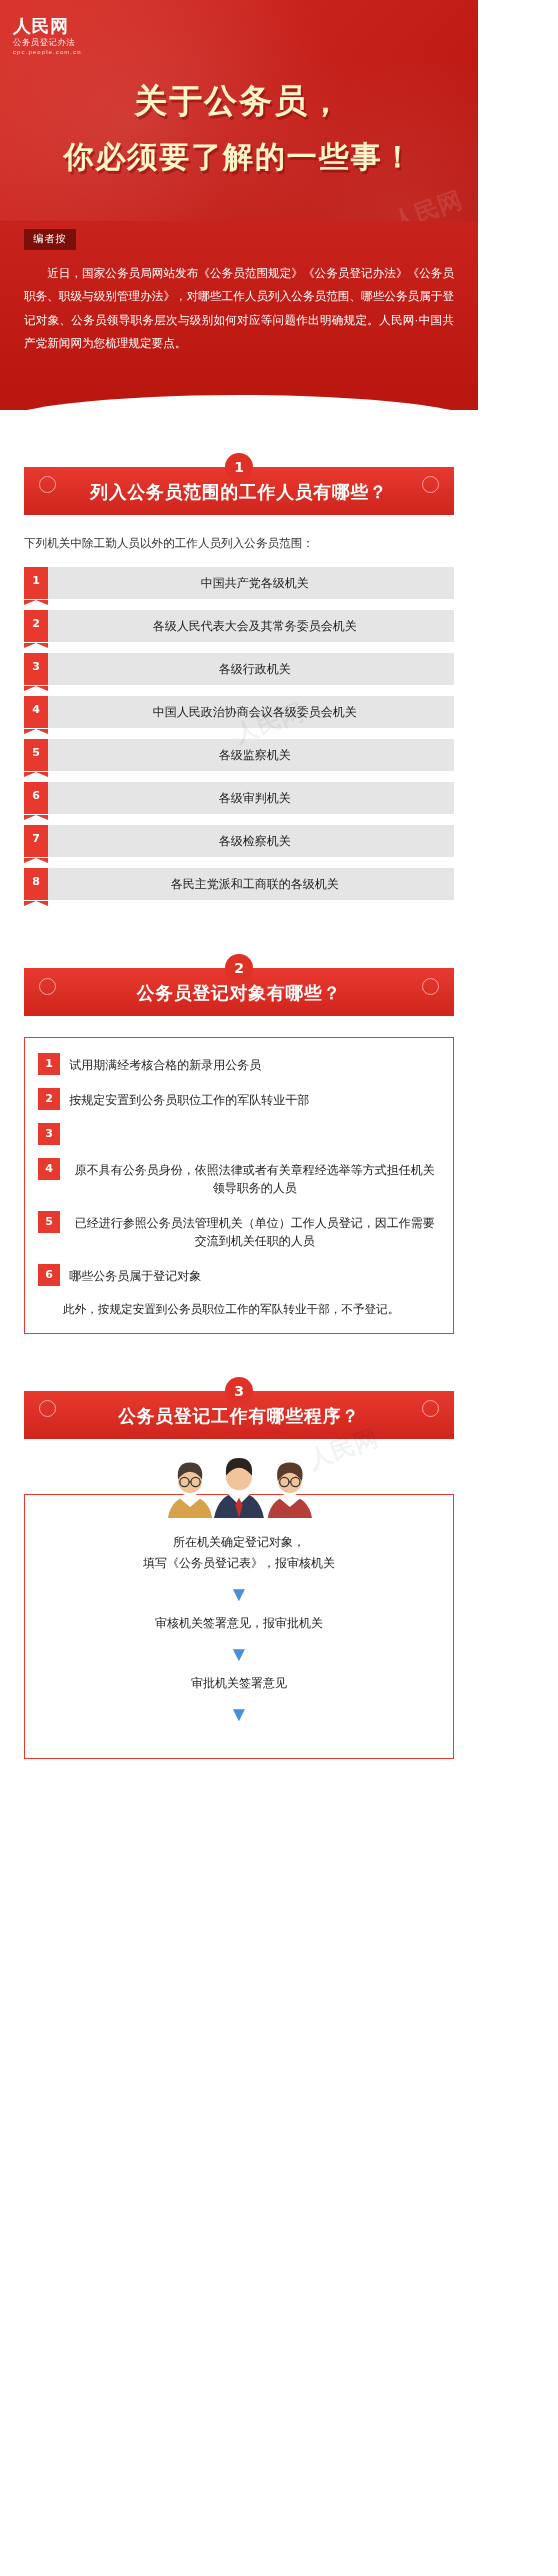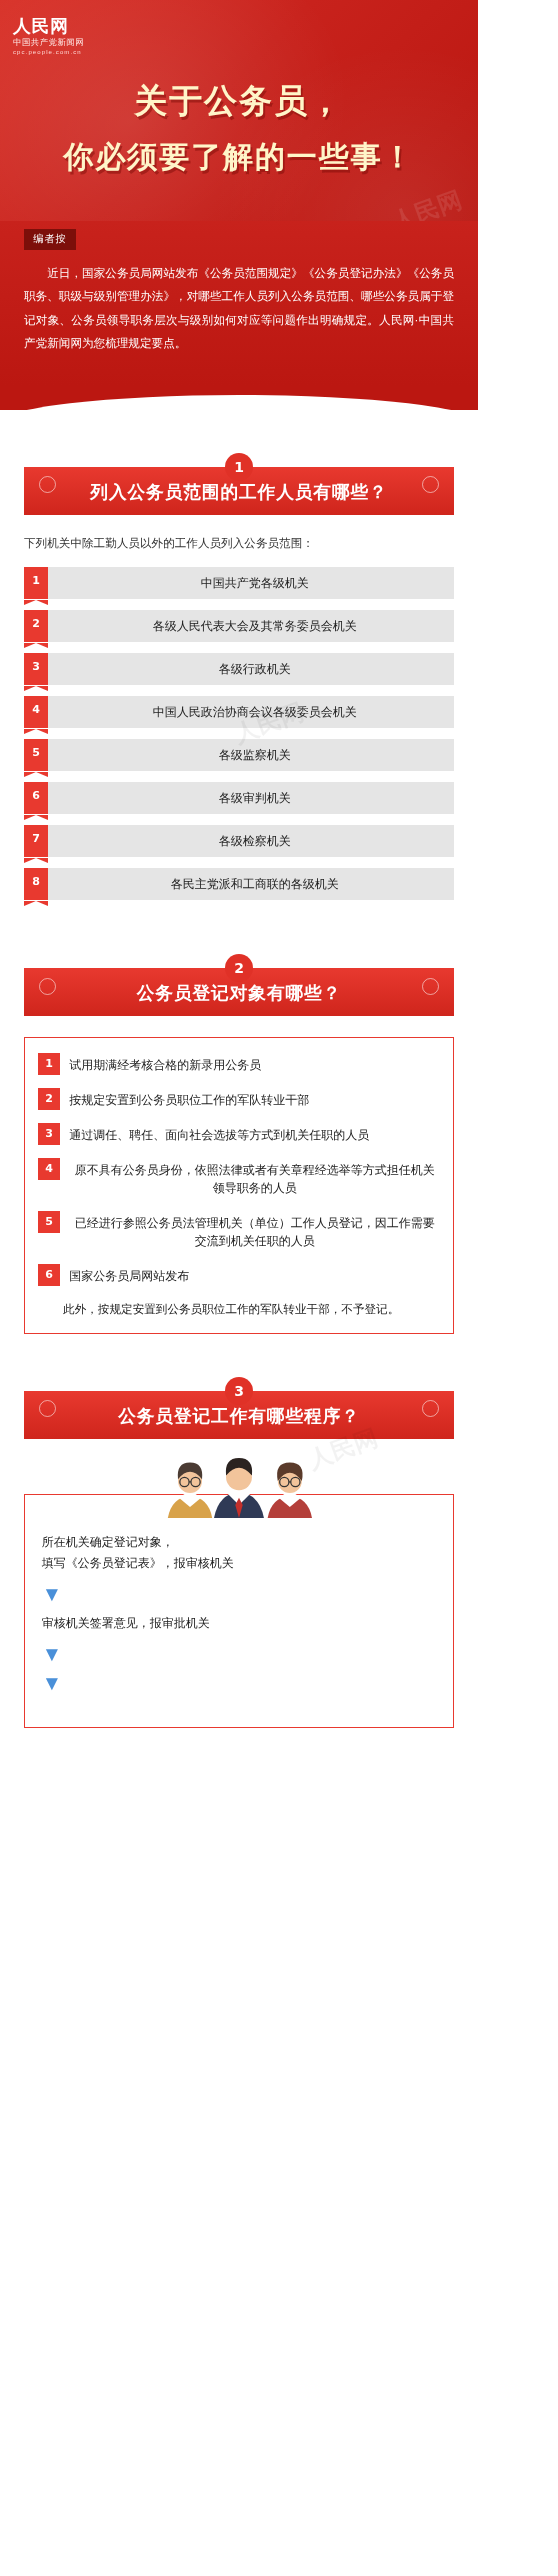--- a/index.html
+++ b/index.html
@@ -256,21 +256,21 @@
     text-align: center;
     margin-top: 18.6px;
     position: relative;
     z-index: 4;
     height: 61px;
   }
   .flow-box {
     border: 1.4px solid #e8392f;
     margin-top: -24px;
     padding: 37px 16.7px 24px 16.7px;
-    text-align: left;
+    text-align: center;
   }
   .flow-step {
     font-size: 12px;
     color: #222;
     line-height: 1.75;
   }
   .arrow {
     color: #4a90d9;
     font-size: 20.5px;
     margin: 9.3px 0;
@@ -297,21 +297,21 @@
   svg { display:block; }
 </style>
 </head>
 <body>
 
 <div class="page">
 
   <div class="header">
     <div class="brand">
       <div class="brand-logo">人民网</div>
-      <div class="brand-sub">中国共产党新闻网</div>
+      <div class="brand-sub">公务员登记办法</div>
       <div class="brand-en">cpc.people.com.cn</div>
     </div>
     <div class="hero">
       <div class="hero-line1">关于公务员，</div>
       <div class="hero-line2">你必须要了解的一些事！</div>
     </div>
     <div class="wm w4">人民网</div>
   </div>
 
   <div class="editor-band">
@@ -375,33 +375,32 @@
       <div class="bx-row">
         <div class="bx-num">1</div>
         <div class="bx-text">试用期满经考核合格的新录用公务员</div>
       </div>
       <div class="bx-row">
         <div class="bx-num">2</div>
         <div class="bx-text">按规定安置到公务员职位工作的军队转业干部</div>
       </div>
       <div class="bx-row">
         <div class="bx-num">3</div>
-        <div class="bx-text">通过调任、聘任、面向社会选拔等方式到机关任职的人员</div>
       </div>
       <div class="bx-row">
         <div class="bx-num">4</div>
         <div class="bx-text">原不具有公务员身份，依照法律或者有关章程经选举等方式担任机关领导职务的人员</div>
       </div>
       <div class="bx-row">
         <div class="bx-num">5</div>
         <div class="bx-text">已经进行参照公务员法管理机关（单位）工作人员登记，因工作需要交流到机关任职的人员</div>
       </div>
       <div class="bx-row">
         <div class="bx-num">6</div>
-        <div class="bx-text">国家公务员局网站发布</div>
+        <div class="bx-text">哪些公务员属于登记对象</div>
       </div>
       <div class="bx-note">此外，按规定安置到公务员职位工作的军队转业干部，不予登记。</div>
     </div>
   </div>
 
   <div class="sec-gap-top"></div>
   <div class="section">
     <div class="badge-wrap">
       <span class="badge">3</span>
     </div>
@@ -438,20 +437,21 @@
           <line x1="139" y1="27" x2="141" y2="27" stroke="#333" stroke-width="1.4"></line>
         </g>
       </svg>
     </div>
 
     <div class="flow-box">
       <div class="flow-step">所在机关确定登记对象，<br>填写《公务员登记表》，报审核机关</div>
       <div class="arrow">▼</div>
       <div class="flow-step">审核机关签署意见，报审批机关</div>
       <div class="arrow">▼</div>
+      <div class="flow-step">审批机关签署意见</div>
       <div class="arrow">▼</div>
     </div>
   </div>
 
   <div class="bottom-gap"></div>
 
   <div class="wm w1">人民网</div>
   <div class="wm w2">人民网</div>
 
 </div>

